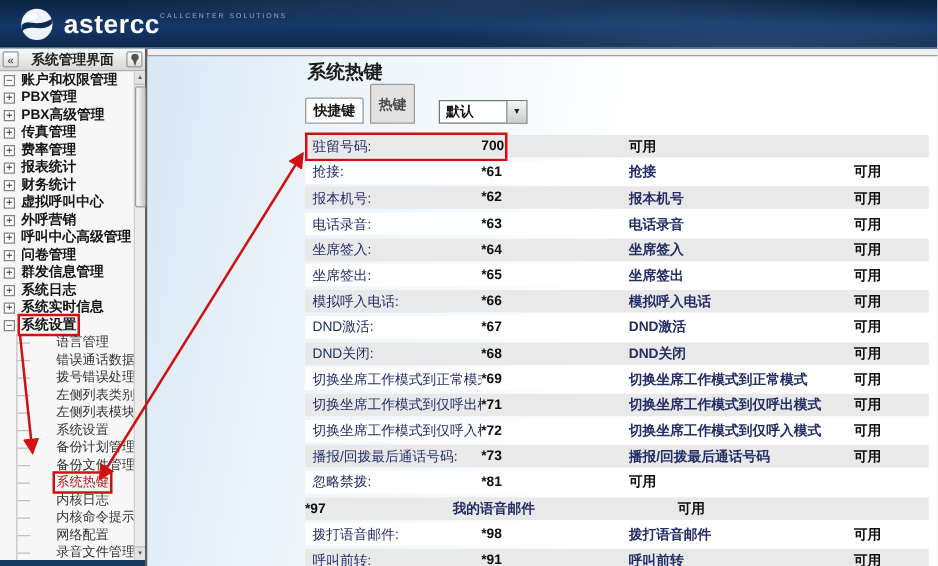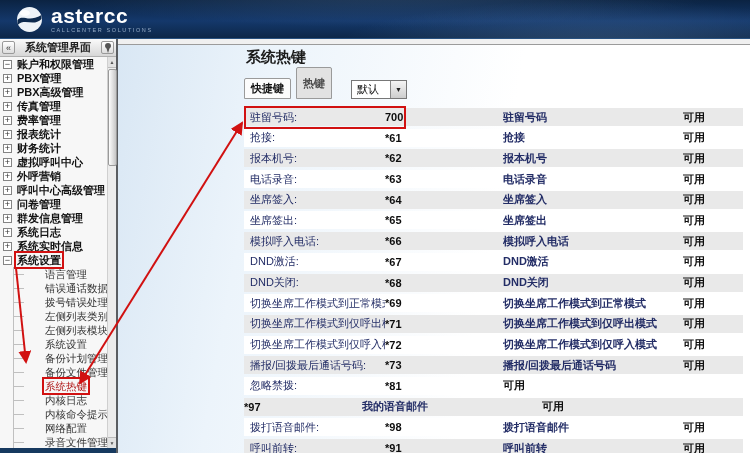--- a/index.html
+++ b/index.html
@@ -14,21 +14,21 @@
     height:38px;position:relative;overflow:hidden;
     background:
       radial-gradient(ellipse 430px 80px at 80% 130%, rgba(130,170,215,.28), transparent 62%),
       radial-gradient(ellipse 520px 60px at 52% -30%, rgba(150,185,225,.20), transparent 65%),
       linear-gradient(180deg,#0b2342 0%,#14386b 55%,#0d2748 100%);
     border-bottom:1px solid #27507f;
     display:flex;align-items:center;
   }
   .logo{display:flex;align-items:center;margin-left:16px;}
   .logo-mark{width:27px;height:27px;margin-right:8px;}
-  .brand-col{display:flex;flex-direction:column;line-height:1;}
+  .brand-col{display:flex;flex-direction:row;line-height:1;}
   .brand{color:#ffffff;font-size:21px;font-weight:bold;letter-spacing:.5px;}
   .tagline{color:#93a9c4;font-size:5.5px;letter-spacing:1.6px;margin-top:2px;}
   
   .body-row{display:flex;height:415px;}
   .sidebar{
     width:118px;flex:0 0 118px;position:relative;background:#f7f7f7;
     border-right:2px solid #5a5d61;box-sizing:border-box;
   }
   .side-head{
     height:17px;display:flex;align-items:center;justify-content:space-between;
@@ -69,22 +69,22 @@
   }
   .page-title{margin:3px 0 0 2px;font-size:15px;font-weight:bold;color:#1b1b1b;}
   .toolbar{margin-top:11px;display:flex;align-items:flex-end;height:21px;}
   .tab{
     height:32px;padding:0 6px;margin-right:5px;border:1px solid #9a9a9a;border-radius:2px 2px 0 0;
     background:#e2e2e2;color:#4a4a4a;font-size:11px;font-weight:bold;
     display:flex;align-items:center;cursor:pointer;box-sizing:border-box;
   }
   .tab.active{background:#fcfcfc;color:#111;height:21px;}
   .select{
-    margin-left:14px;width:56px;height:19px;border:1px solid #777;background:#fff;
-    display:flex;align-items:center;font-size:11px;font-weight:normal;color:#111;
+    margin-left:14px;width:71px;height:19px;border:1px solid #777;background:#fff;
+    display:flex;align-items:center;font-size:11px;font-weight:bold;color:#111;
     padding-left:5px;position:relative;box-sizing:border-box;cursor:pointer;
   }
   .arrow-btn{
     position:absolute;right:0;top:0;bottom:0;width:15px;
     background:linear-gradient(#f5f5f5,#cdcdcd);border-left:1px solid #888;
     display:flex;align-items:center;justify-content:center;font-size:7px;color:#222;
   }
   .table{margin-top:9px;width:499px;}
   .trow{position:relative;height:18px;margin-bottom:2.7px;display:flex;align-items:center;font-size:11px;background:#fff;}
   .trow.alt{background:#e9e9e9;}
@@ -257,21 +257,20 @@
       <div class="tab">热键</div>
       <div class="select">
         <span>默认</span>
         <span class="arrow-btn">▼</span>
       </div>
     </div>
     <div class="table" id="table">
         <div class="trow alt">
           <span class="c c1">驻留号码:</span>
           <span class="c c2">700</span>
-          <span class="c c3">驻留号码</span>
           <span class="c c4">可用</span>
           <span class="hlbox"></span>
         </div>
         <div class="trow">
           <span class="c c1">抢接:</span>
           <span class="c c2">*61</span>
           <span class="c c3">抢接</span>
           <span class="c c4">可用</span>
         </div>
         <div class="trow alt">

